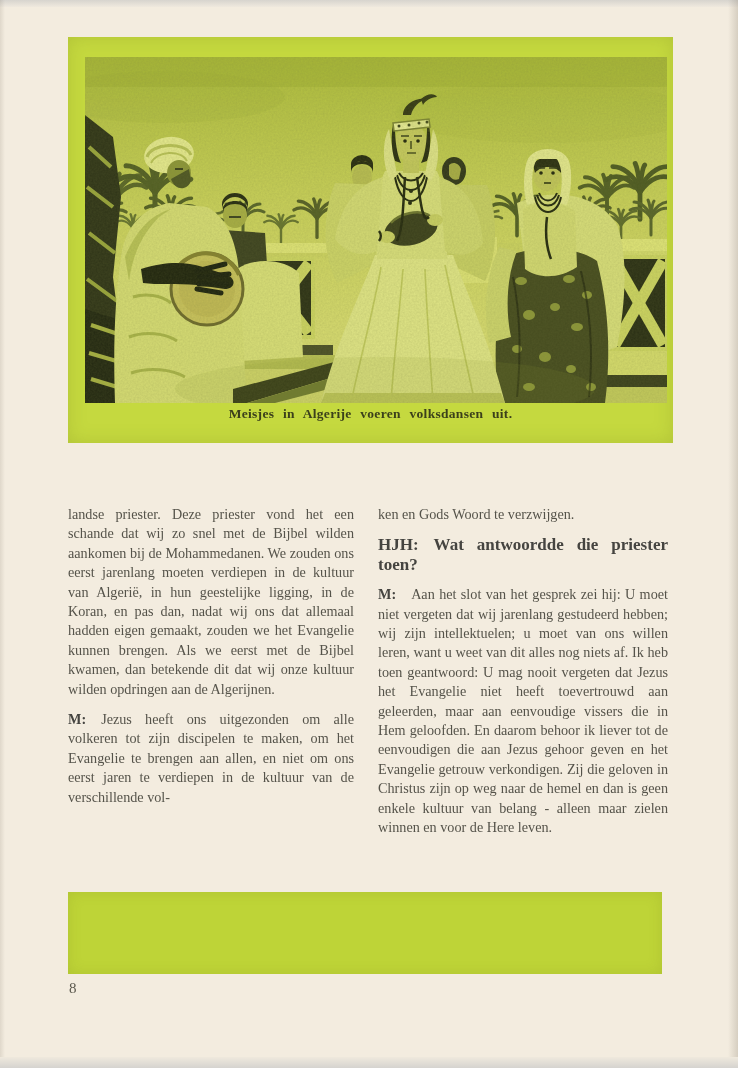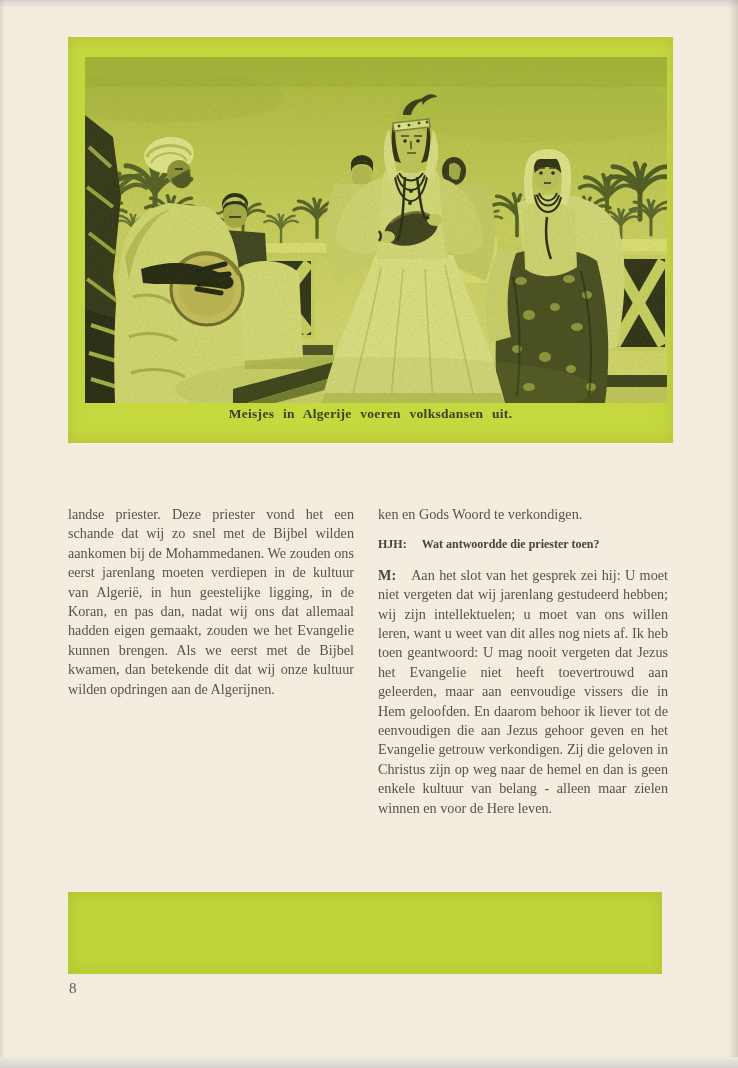--- a/index.html
+++ b/index.html
@@ -35,21 +35,21 @@
 
   
   .col{
     position:absolute;top:505px;width:286px;
     font-size:14.2px;line-height:19.4px;color:#55534a;
     text-align:justify;
   }
   .col-left{left:68px;}
   .col-right{left:378px;width:290px;}
   .col p{margin:0 0 11px;}
-  .col h3{margin:0 0 11px;font-size:12px;line-height:19.4px;
+  .col h3{margin:0 0 11px;font-size:17px;line-height:19.4px;
     font-weight:bold;color:#454440;text-align:justify;}
   .lead{font-weight:bold;margin-right:15px;color:#454440;}
 
   
   .footer-bar{
     position:absolute;left:68px;top:892px;width:594px;height:82px;
     background:#bed437;
     box-shadow:inset 0 0 14px rgba(120,130,30,0.2);
   }
   .page-number{
@@ -280,23 +280,24 @@
       <ellipse cx="80" cy="40" rx="120" ry="26" fill="#99aa36" opacity="0.18"></ellipse>
       <ellipse cx="460" cy="56" rx="150" ry="30" fill="#99aa36" opacity="0.12"></ellipse>
       <ellipse cx="300" cy="332" rx="210" ry="32" fill="#8d9c32" opacity="0.13"></ellipse>
       <rect width="582" height="346" filter="url(#grain)" opacity="0.5"></rect>
     </svg>
     <div class="caption">Meisjes in Algerije voeren volksdansen uit.</div>
   </div>
 
   <div class="col col-left">
       <p>landse priester. Deze priester vond het een schande dat wij zo snel met de Bijbel wilden aankomen bij de Mohammedanen. We zouden ons eerst jarenlang moeten verdiepen in de kultuur van Algerië, in hun geestelijke ligging, in de Koran, en pas dan, nadat wij ons dat allemaal hadden eigen gemaakt, zouden we het Evangelie kunnen brengen. Als we eerst met de Bijbel kwamen, dan betekende dit dat wij onze kultuur wilden opdringen aan de Algerijnen.</p>
+      <p><span class="lead">M:</span>Jezus heeft ons uitgezonden om alle volkeren tot zijn discipelen te maken, om het Evangelie te brengen aan allen, en niet om ons eerst jaren te verdiepen in de kultuur van de verschillende vol-</p>
     </div>
   <div class="col col-right">
-      <p>ken en Gods Woord te verkondigen.</p>
+      <p>ken en Gods Woord te verzwijgen.</p>
       <h3><span class="lead">HJH:</span>Wat antwoordde die priester toen?</h3>
       <p><span class="lead">M:</span>Aan het slot van het gesprek zei hij: U moet niet vergeten dat wij jarenlang gestudeerd hebben; wij zijn intellektuelen; u moet van ons willen leren, want u weet van dit alles nog niets af. Ik heb toen geantwoord: U mag nooit vergeten dat Jezus het Evangelie niet heeft toevertrouwd aan geleerden, maar aan eenvoudige vissers die in Hem geloofden. En daarom behoor ik liever tot de eenvoudigen die aan Jezus gehoor geven en het Evangelie getrouw verkondigen. Zij die geloven in Christus zijn op weg naar de hemel en dan is geen enkele kultuur van belang - alleen maar zielen winnen en voor de Here leven.</p>
     </div>
 
   <div class="footer-bar"></div>
   <div class="page-number">8</div>
 
   <div class="edge-right"></div>
   <div class="edge-bottom"></div>
 </div>

